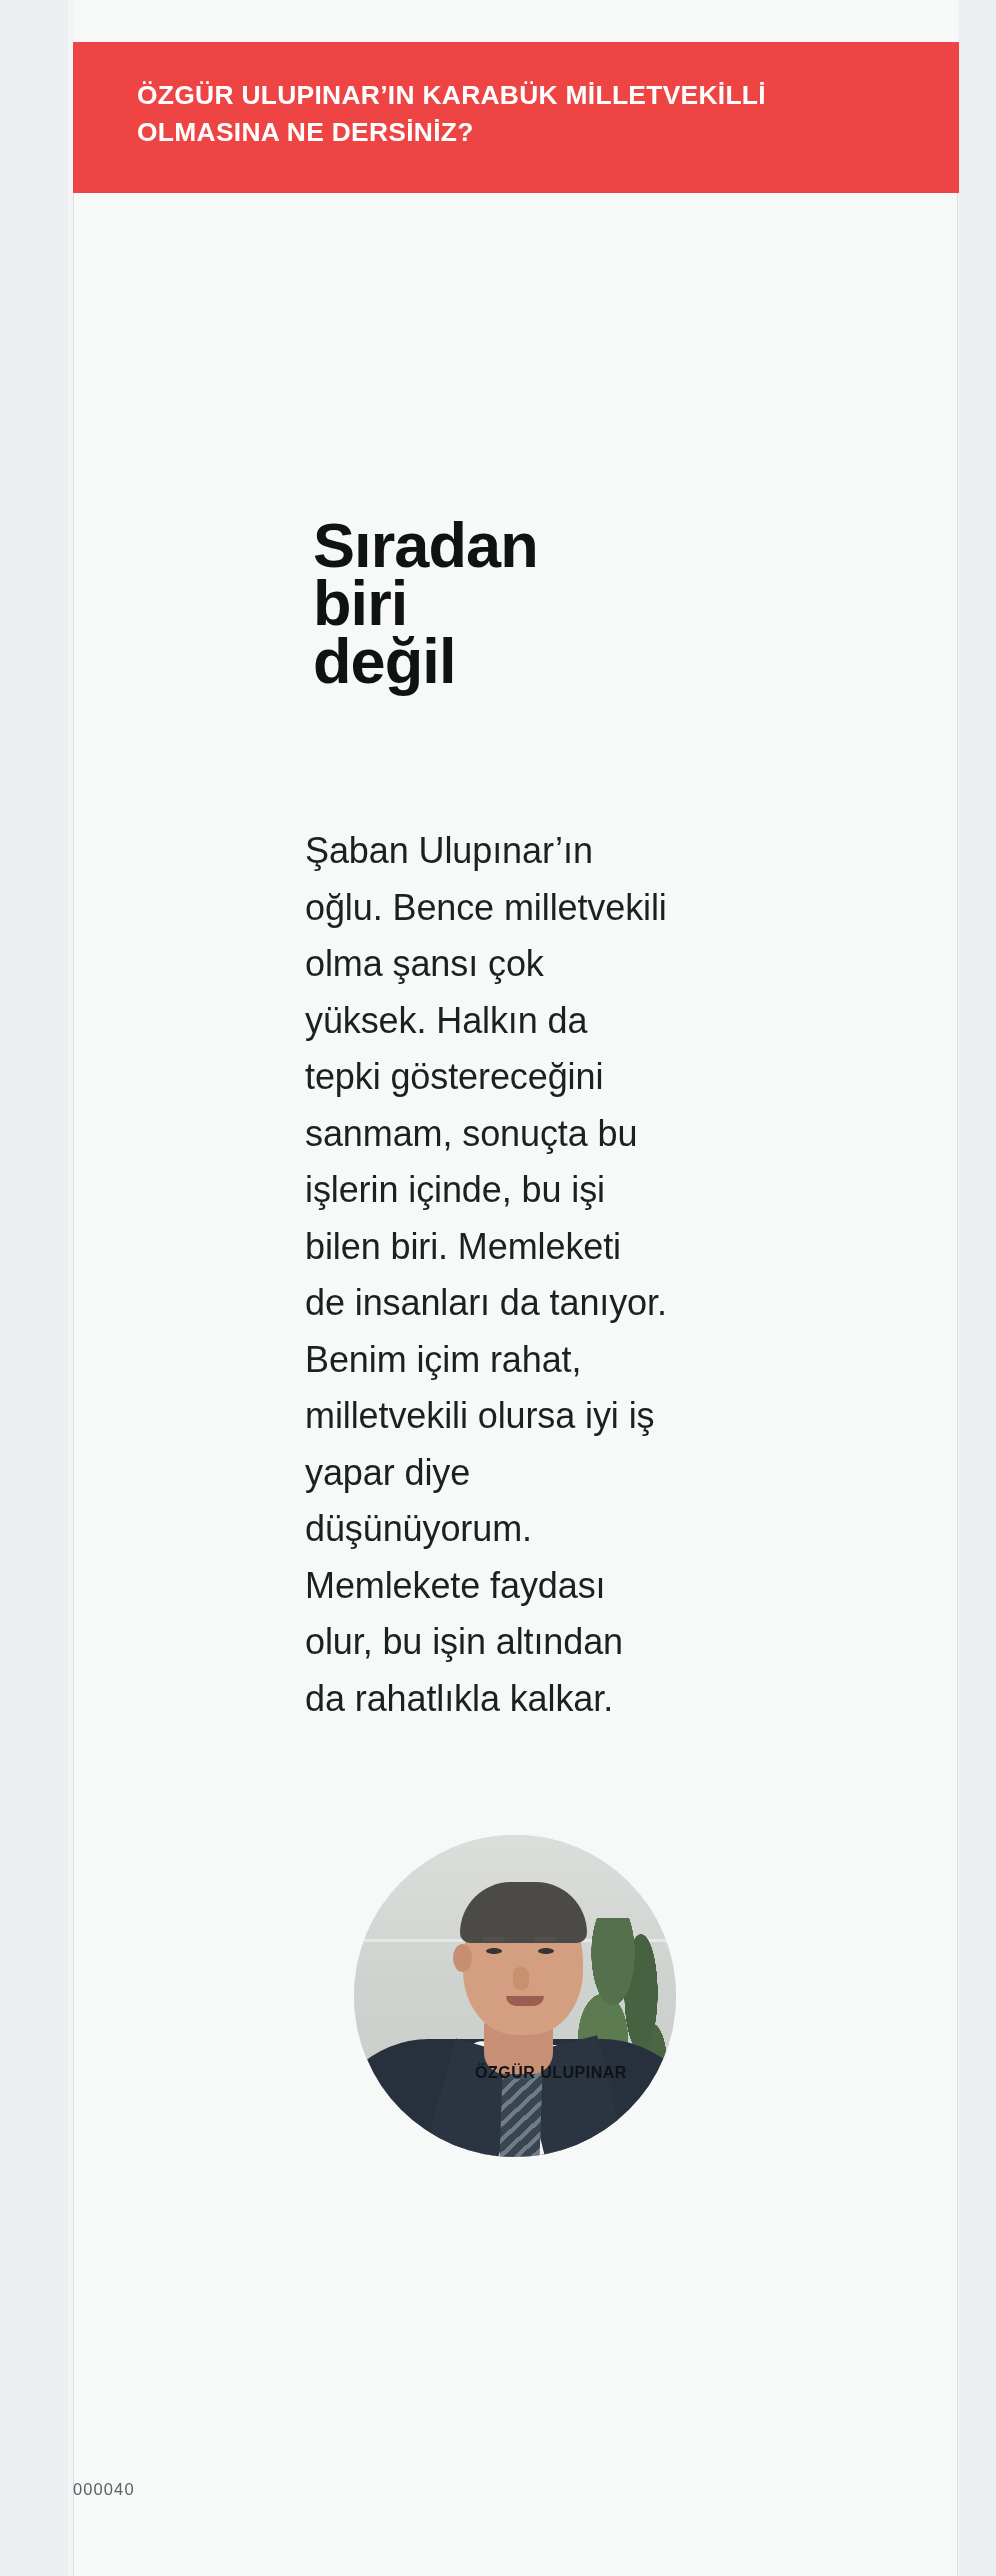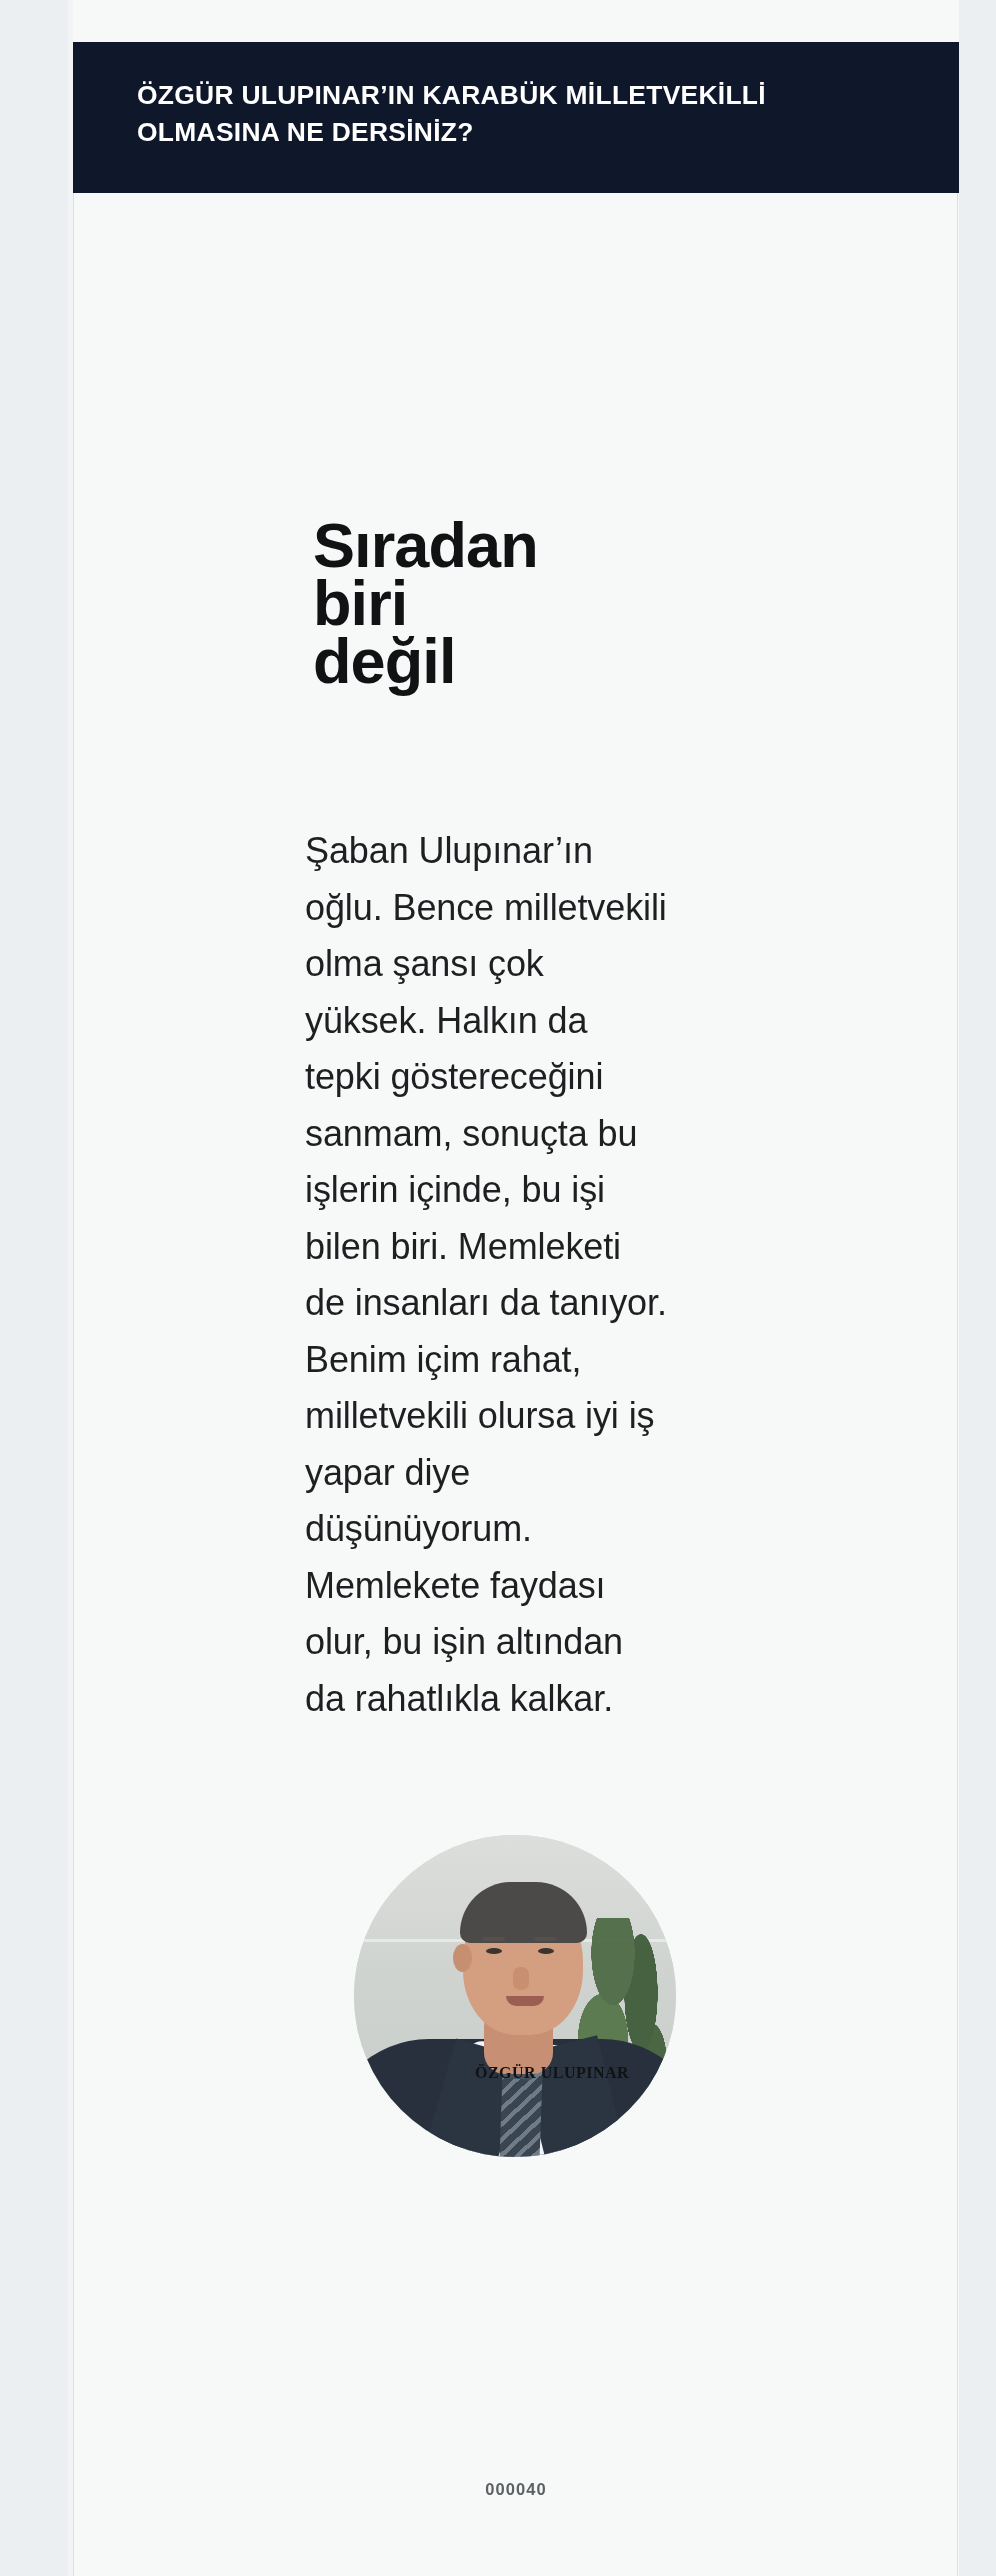--- a/index.html
+++ b/index.html
@@ -50,21 +50,21 @@
     background: #f7f8f8;
   }
 
   
   .banner {
     position: absolute;
     left: 73px;
     top: 42px;
     width: 886px;
     height: 151px;
-    background: #0f172a;
+    background: #ef4444;
     box-sizing: border-box;
     padding: 35px 52px 0 64px;
   }
   .banner-title {
     color: #ffffff;
     font-size: 26.4px;
     font-weight: bold;
     line-height: 1.42;
     letter-spacing: 0.3px;
     white-space: pre-line;
@@ -303,31 +303,29 @@
   }
 
   .portrait-caption {
     position: absolute;
     left: 475px;
     top: 2064px;
     font-size: 16px;
     font-weight: bold;
     letter-spacing: 0.5px;
     color: #101214;
-    font-family: Liberation Serif, serif;
   }
 
   
   .footer {
     position: absolute;
     left: 73px;
     top: 2480px;
     width: 886px;
-    text-align: center;
-    font-weight: bold;
+    text-align: left;
   }
   .footer-code {
     font-size: 16.5px;
     color: #5d6165;
     letter-spacing: 1.1px;
     margin: 0;
   }
   .footer-site {
     font-size: 17.3px;
     color: #3f4347;

